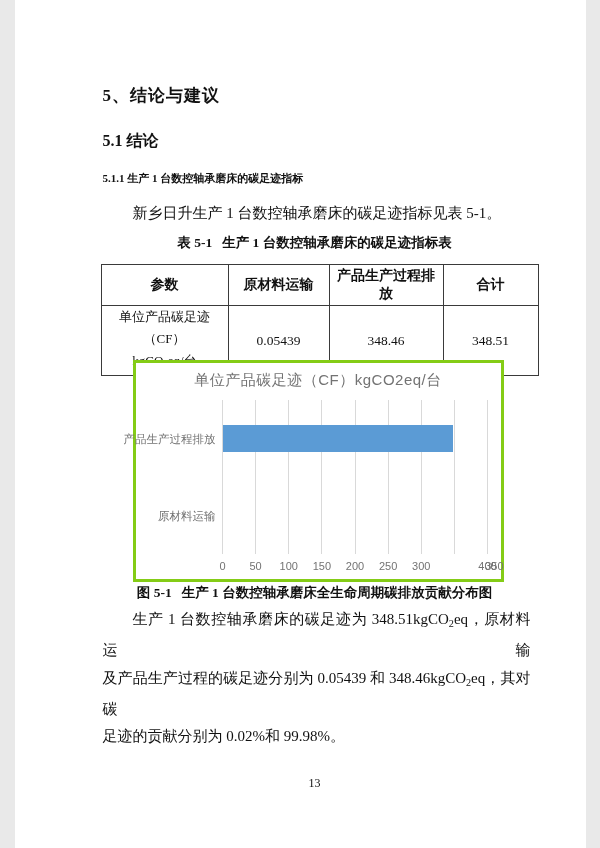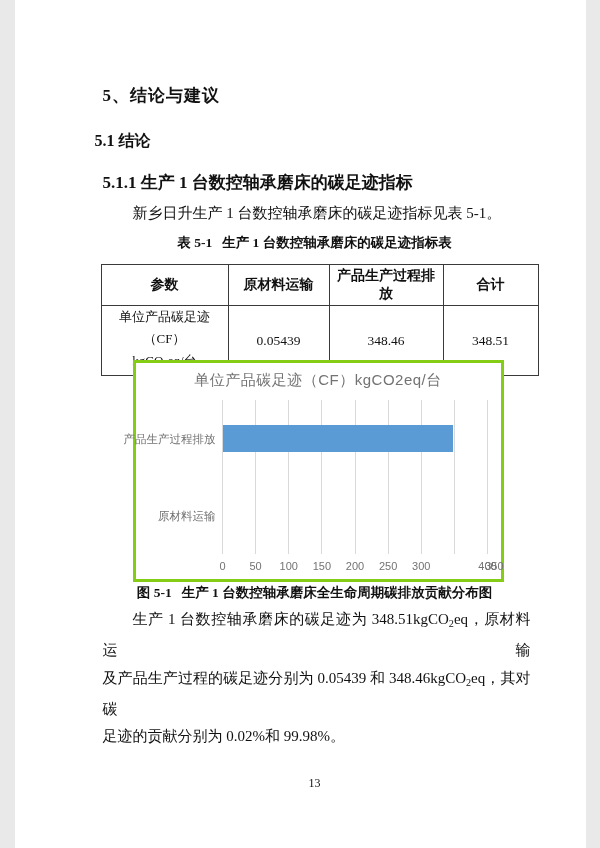--- a/index.html
+++ b/index.html
@@ -7,22 +7,22 @@
     position:relative;
     width:571px;height:848px;
     margin:0 auto;
     background:#ffffff;
     font-family:"Liberation Serif","DejaVu Serif",serif;
     color:#111111;
     overflow:hidden;
   }
   .abs{position:absolute;}
   .h1{left:88px;top:84px;font-size:17px;font-weight:bold;letter-spacing:1px;}
-  .h2{left:80px;top:131px;font-size:16px;font-weight:bold;}
-  .h3{left:88px;top:171px;font-size:17px;font-weight:bold;}
+  .h2{left:88px;top:131px;font-size:16px;font-weight:bold;}
+  .h3{left:88px;top:171px;font-size:11px;font-weight:bold;}
   .intro{left:88px;top:204px;width:430px;font-size:15px;text-indent:2em;}
   .tbl-caption{left:0;top:234px;width:600px;text-align:center;font-size:13.5px;font-weight:bold;}
   .caption-label{margin-right:10px;}
   table.datatable{
     position:absolute;left:86px;top:264px;
     border-collapse:collapse;table-layout:fixed;
     font-size:13.5px;
   }
   table.datatable td,table.datatable th{
     border:1.5px solid #3a3a3a;

